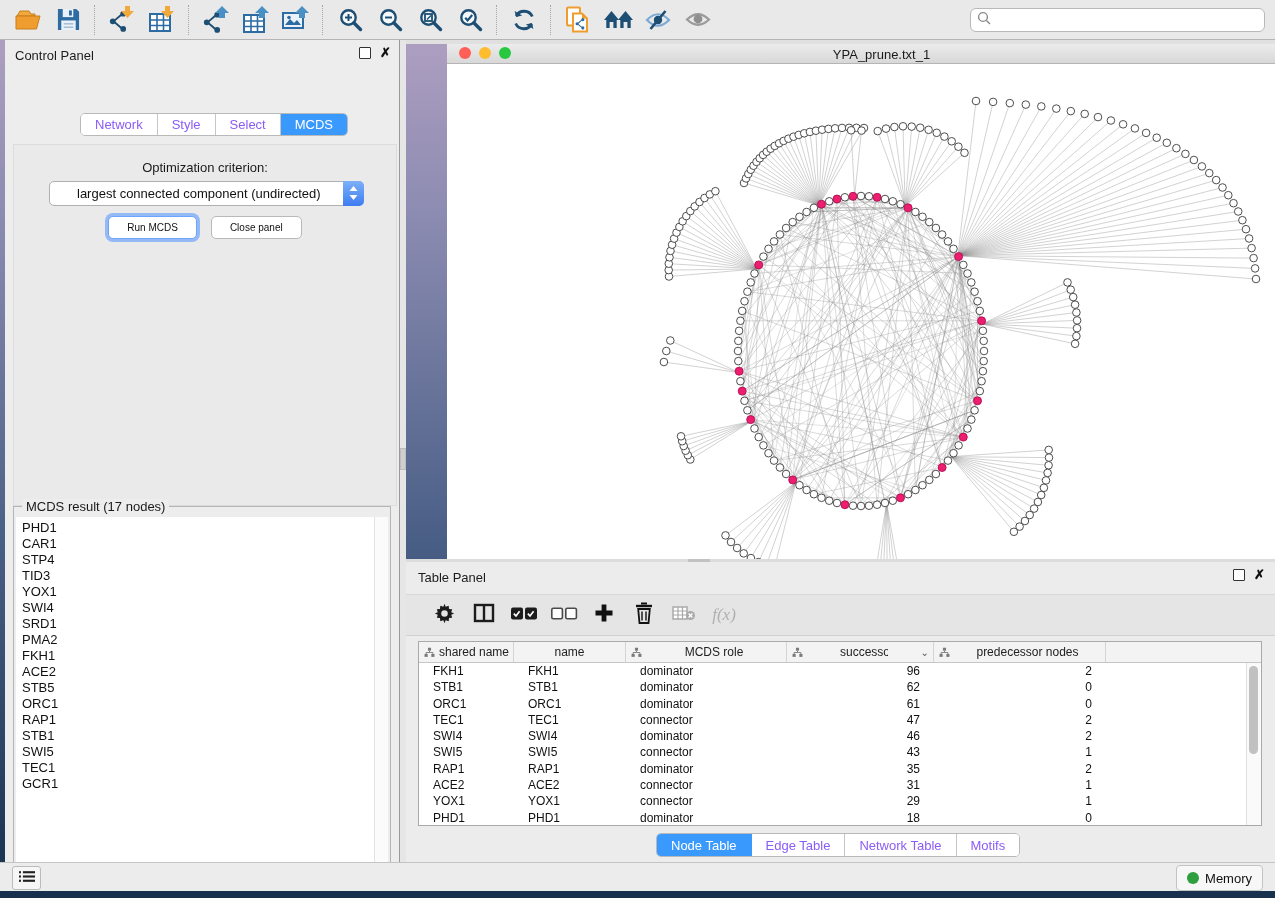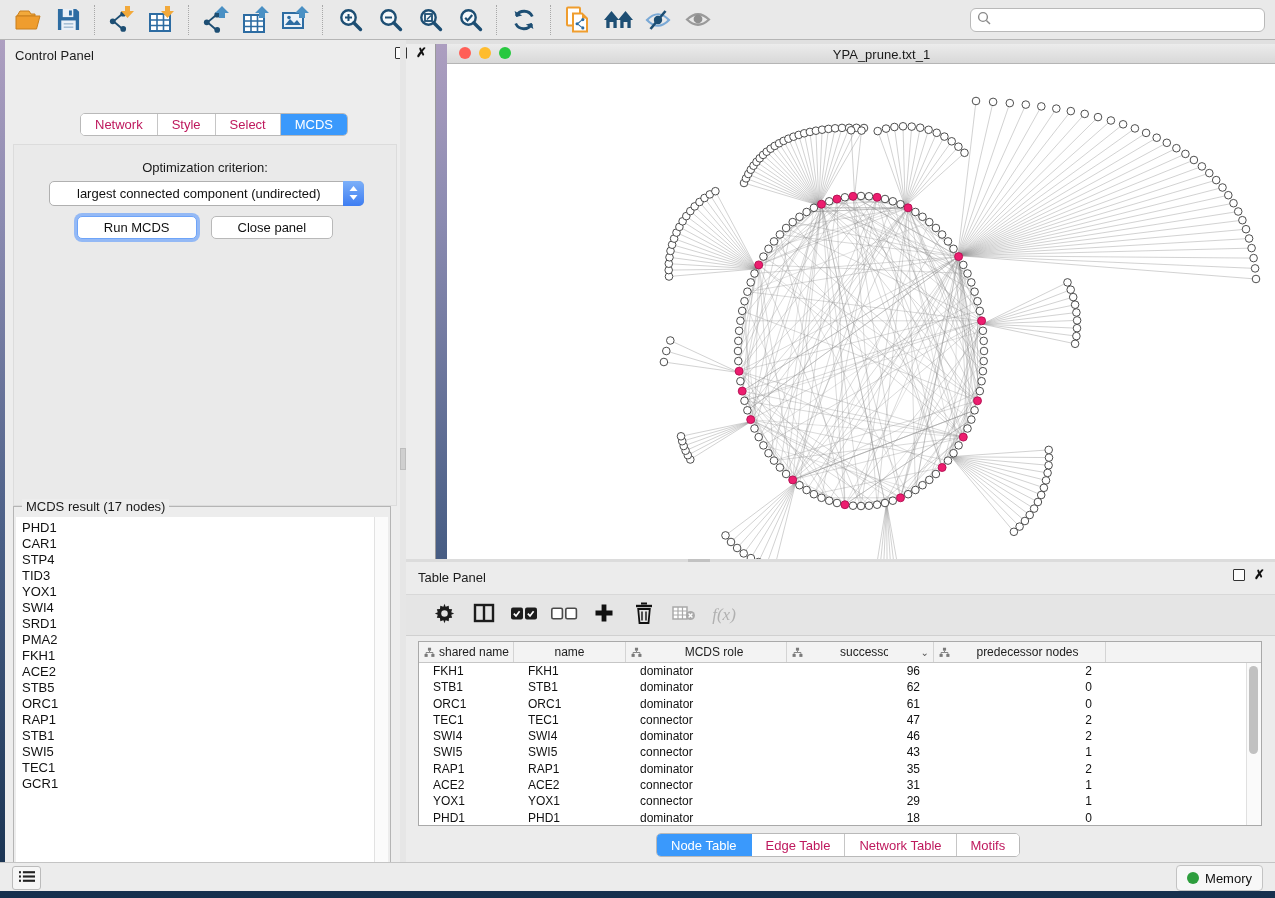--- a/index.html
+++ b/index.html
@@ -10,38 +10,38 @@
   .main-toolbar{position:absolute;left:0;top:0;width:1275px;height:40px;background:#e9e9e9;border-bottom:1px solid #b5b5b5;display:flex;align-items:center;box-sizing:border-box;padding-left:8px;}
   .tb-group{display:flex;align-items:center;height:100%;}
   .tb-sep{width:1px;height:30px;margin:0 6px;border-left:1px dotted #a8a8a8;}
   .tbtn{width:40px;height:34px;display:flex;align-items:center;justify-content:center;cursor:pointer;}
   .tbtn svg{display:block;}
   .search-wrap{position:absolute;right:10px;top:8px;}
   .search-box{width:295px;height:24px;background:#fff;border:1px solid #b9b9b9;border-radius:6px;display:flex;align-items:center;box-sizing:border-box;padding-left:6px;}
   .search-box input{border:none;outline:none;flex:1;font-size:13px;font-family:"Liberation Sans",sans-serif;background:transparent;margin-left:4px;}
 
   
-  .control-panel{position:absolute;left:5px;top:40px;width:431px;height:822px;background:#ededed;border-right:1px solid #9a9a9a;box-sizing:border-box;}
+  .control-panel{position:absolute;left:5px;top:40px;width:395px;height:822px;background:#ededed;border-right:1px solid #9a9a9a;box-sizing:border-box;}
   .cp-titlebar{position:relative;height:28px;}
   .cp-title{position:absolute;left:10px;top:8px;font-size:13px;color:#1c1c1c;}
   .win-btns{position:absolute;right:8px;top:7px;display:flex;gap:9px;align-items:center;}
   .float-btn{width:10px;height:10px;border:1.5px solid #333;border-radius:1px;cursor:pointer;background:#fdfdfd;}
   .close-btn{font-size:13px;font-weight:bold;color:#111;line-height:10px;cursor:pointer;}
   .cp-tabs{position:absolute;left:75px;top:73px;height:21px;display:flex;border:1px solid #b9b9b9;border-radius:5px;overflow:hidden;background:#fff;}
-  .seg{font-size:13px;color:#be185d;display:flex;align-items:center;justify-content:center;padding:0 14px;border-right:1px solid #c6c6c6;cursor:pointer;background:#fff;white-space:nowrap;}
+  .seg{font-size:13px;color:#8b5cf6;display:flex;align-items:center;justify-content:center;padding:0 14px;border-right:1px solid #c6c6c6;cursor:pointer;background:#fff;white-space:nowrap;}
   .seg:last-child{border-right:none;}
   .seg.active{background:#3a99fc;color:#fff;border-right-color:#3a99fc;}
   .mcds-panel{position:absolute;left:8px;top:96px;width:384px;height:362px;background:#eaeaea;box-shadow:inset 0 0 0 1px #dcdcdc;margin-top:8px;}
   .opt-label{position:absolute;left:0;top:16px;width:100%;text-align:center;font-size:13px;color:#1a1a1a;}
   .criterion-select{position:absolute;left:36px;top:37px;width:315px;height:25px;background:#fff;border:1px solid #b0b0b0;border-radius:5px;box-sizing:border-box;display:flex;align-items:center;cursor:pointer;}
   .criterion-select .val{flex:1;font-size:13px;padding-left:27px;color:#111;white-space:nowrap;}
   .stepper{width:21px;height:25px;margin:-1px -1px 0 0;border-radius:0 5px 5px 0;background:linear-gradient(180deg,#7cb0f9,#3e7df2);display:flex;flex-direction:column;align-items:center;justify-content:center;gap:2px;}
   .stepper svg{display:block;}
   .btn-row{position:absolute;left:0;top:72px;width:100%;display:flex;justify-content:center;gap:14px;}
-  .push-btn{height:23px;background:#fff;border:1px solid #b9b9b9;border-radius:5px;font-size:13px;color:#111;display:flex;align-items:center;justify-content:center;padding:0 26px;cursor:pointer;font-family:"Liberation Sans",sans-serif;}
+  .push-btn{height:23px;background:#fff;border:1px solid #b9b9b9;border-radius:5px;font-size:10px;color:#111;display:flex;align-items:center;justify-content:center;padding:0 18px;cursor:pointer;font-family:"Liberation Sans",sans-serif;}
   .push-btn.focused{box-shadow:0 0 0 3px rgba(77,144,254,.55);border-color:#6ea4f9;}
   .mcds-fieldset{position:absolute;left:8px;top:466px;width:378px;height:374px;border:1px solid #b5b5b5;box-sizing:border-box;}
   .mcds-legend{position:absolute;left:8px;top:-8px;background:#ededed;padding:0 4px;font-size:13px;color:#1a1a1a;}
   .mcds-listwrap{position:absolute;left:2px;top:10px;right:2px;bottom:2px;background:#fff;display:flex;}
   .mcds-list{flex:1;margin:0;padding:3px 0 0 6px;list-style:none;font-size:13px;color:#111;}
   .mcds-list li{height:16px;line-height:16px;cursor:default;}
   .list-scroll{width:13px;background:#fbfbfb;border-left:1px solid #e2e2e2;}
 
   
   .v-splitter{position:absolute;left:400px;top:40px;width:6px;height:822px;background:#e6e6e6;}

